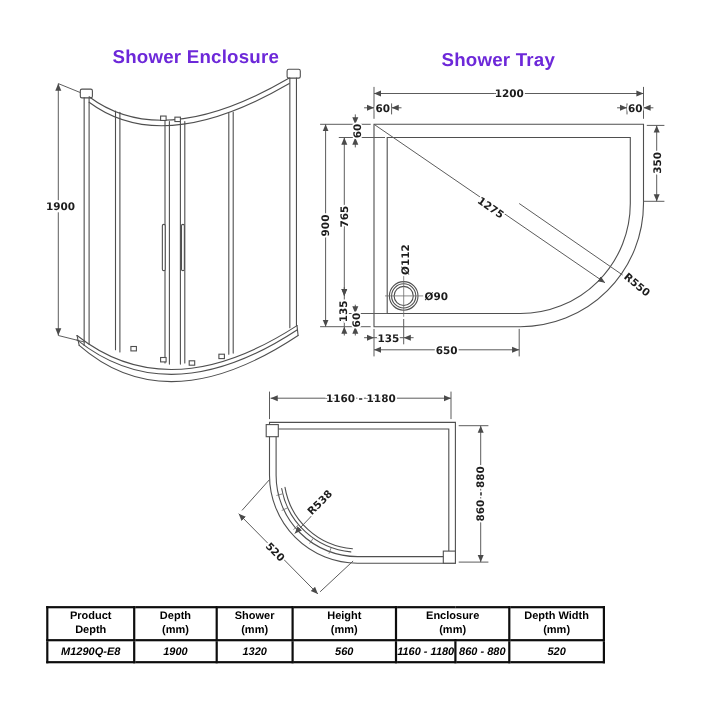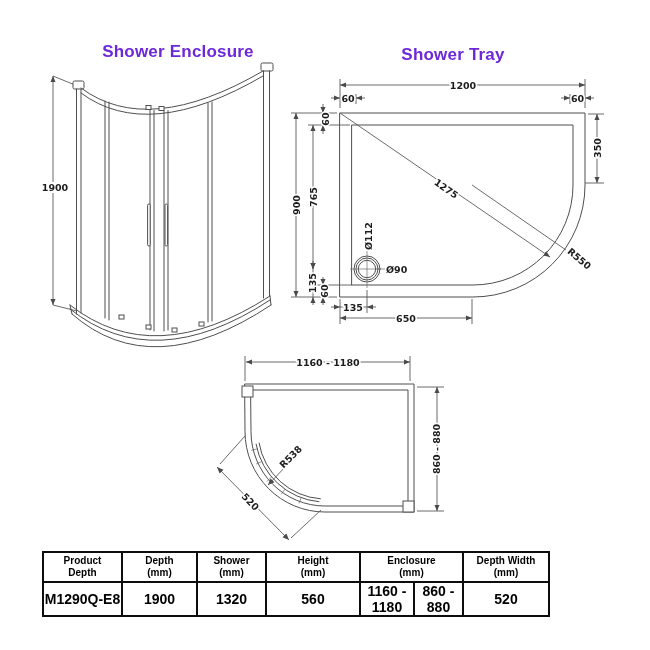--- a/index.html
+++ b/index.html
@@ -14,21 +14,21 @@
   .thin{stroke:#6a6a6a;stroke-width:.7;fill:none;}
   text.dlab{font-family:"DejaVu Sans", sans-serif;font-size:9.5px;font-weight:bold;fill:#1c1c1c;
             stroke:#ffffff;stroke-width:3px;paint-order:stroke;text-anchor:middle;}
   text.start{text-anchor:start;}
   
   #spec{position:absolute;left:42px;top:551px;width:506px;border-collapse:collapse;
         table-layout:fixed;}
   #spec th,#spec td{border:2px solid #0d0d0d;padding:0;text-align:center;vertical-align:middle;
         font-family:"Liberation Sans", sans-serif;color:#000;}
   #spec th{height:28px;font-size:10px;font-weight:bold;line-height:1.2;}
-  #spec td{height:18px;font-size:14px;font-weight:bold;}
+  #spec td{height:18px;font-size:10px;font-weight:bold;font-style:italic;}
 </style>
 </head>
 <body>
 
 <div id="canvas">
 
   <div class="title" style="left:178px;top:52px">Shower Enclosure</div>
   <div class="title" style="left:453px;top:55px">Shower Tray</div>
 
   <svg width="650" height="650" viewBox="0 0 650 650">

